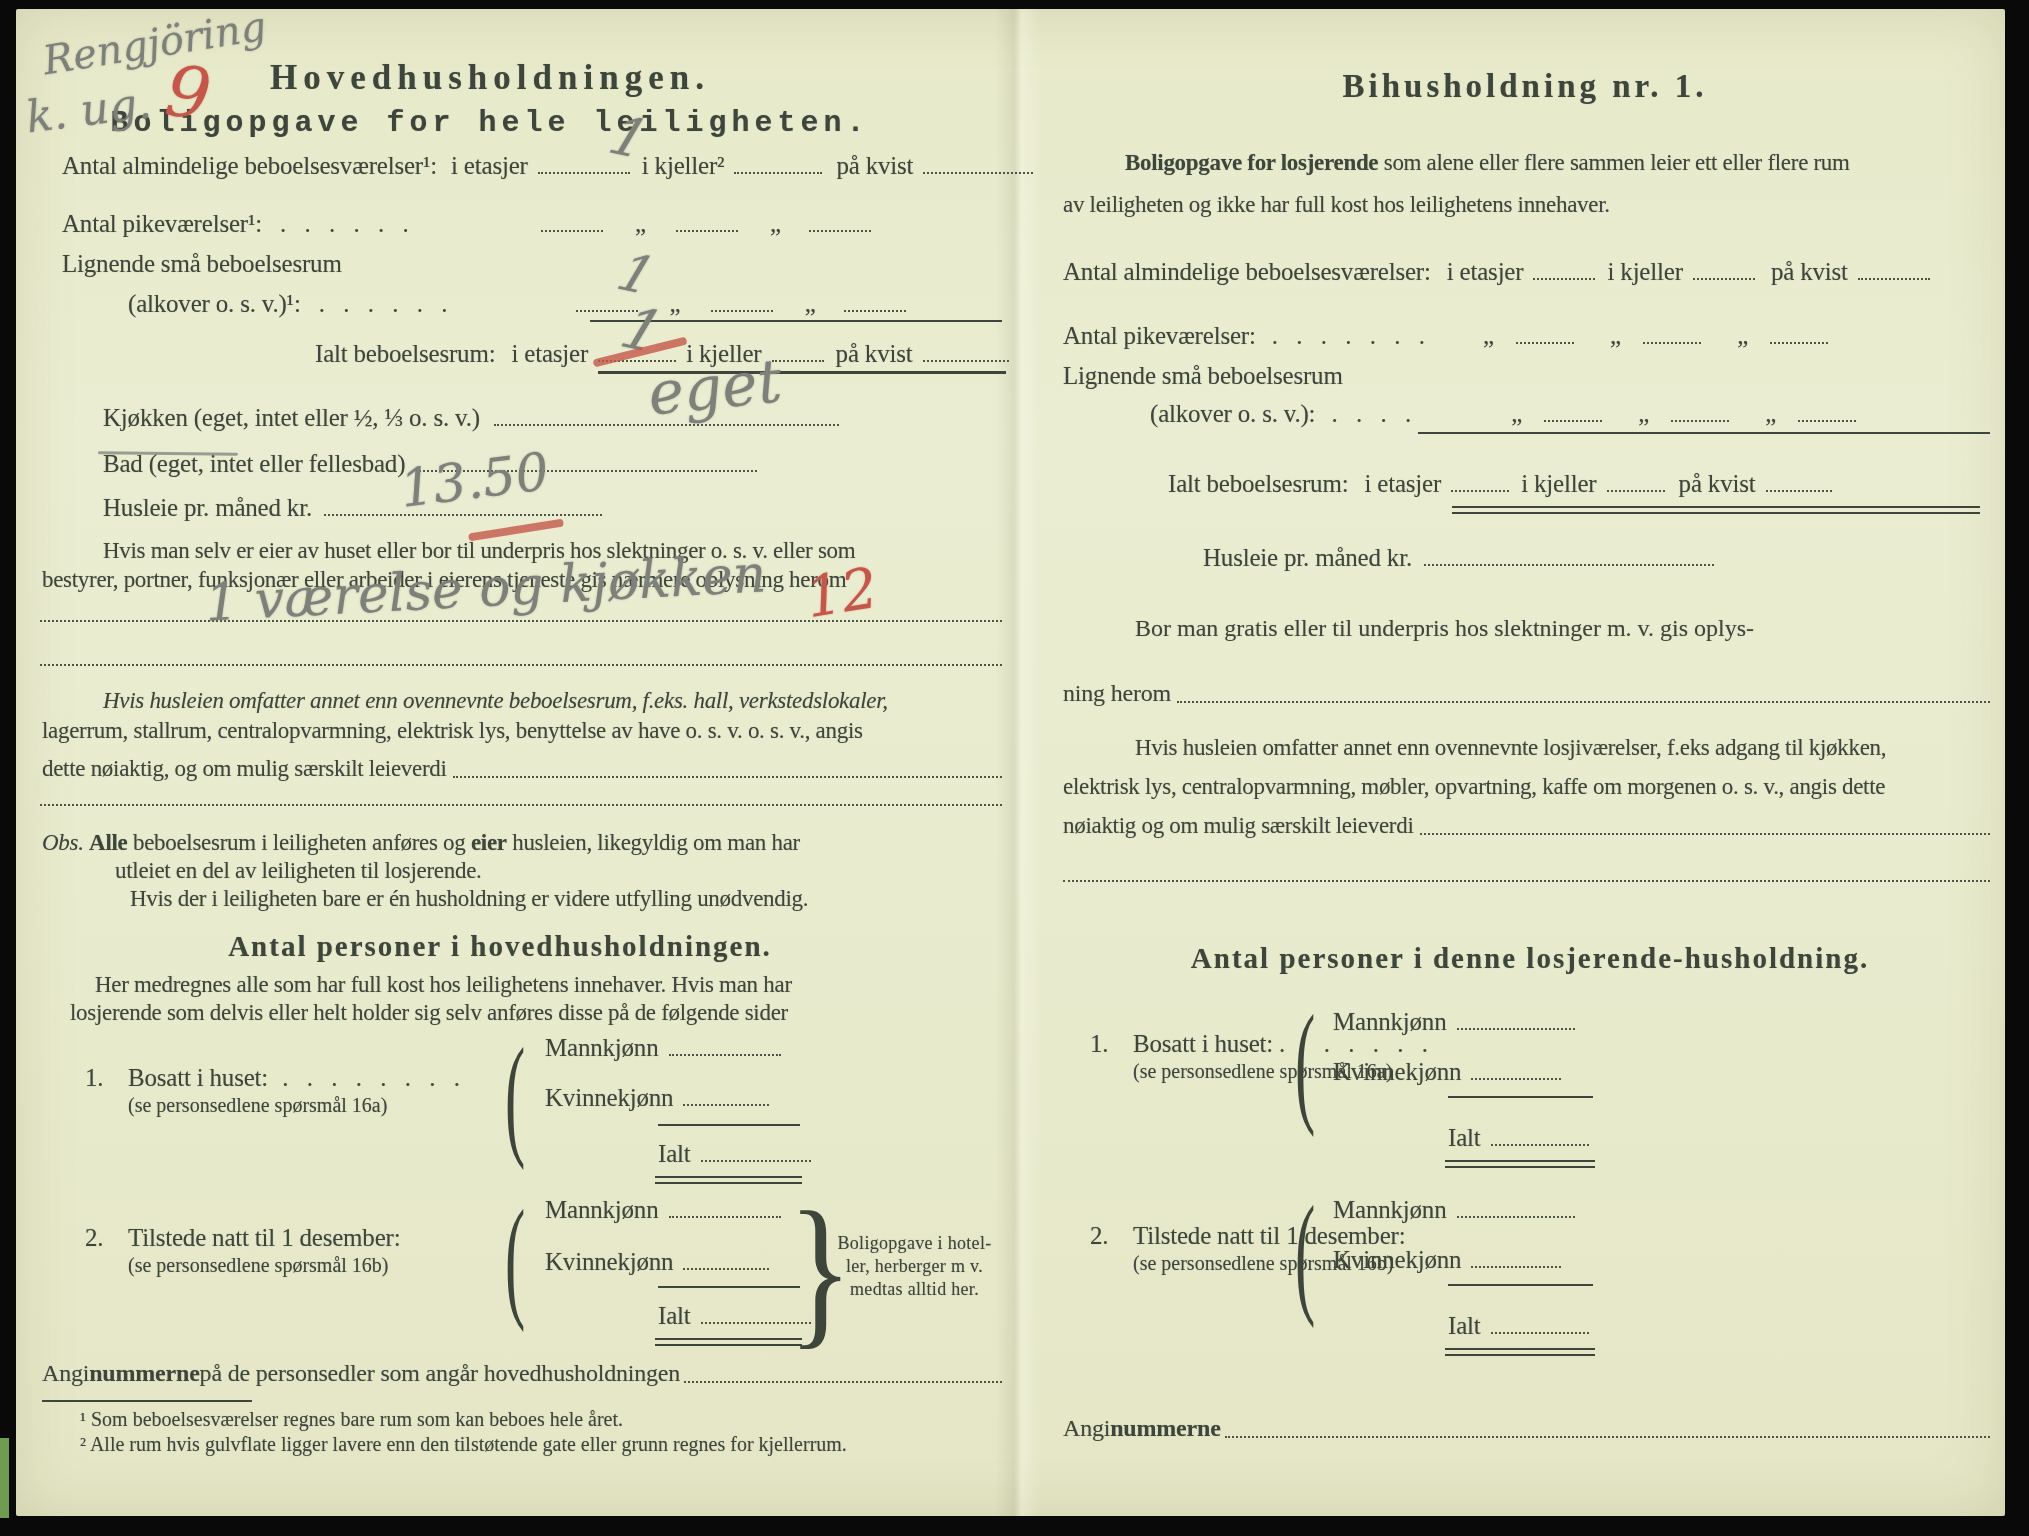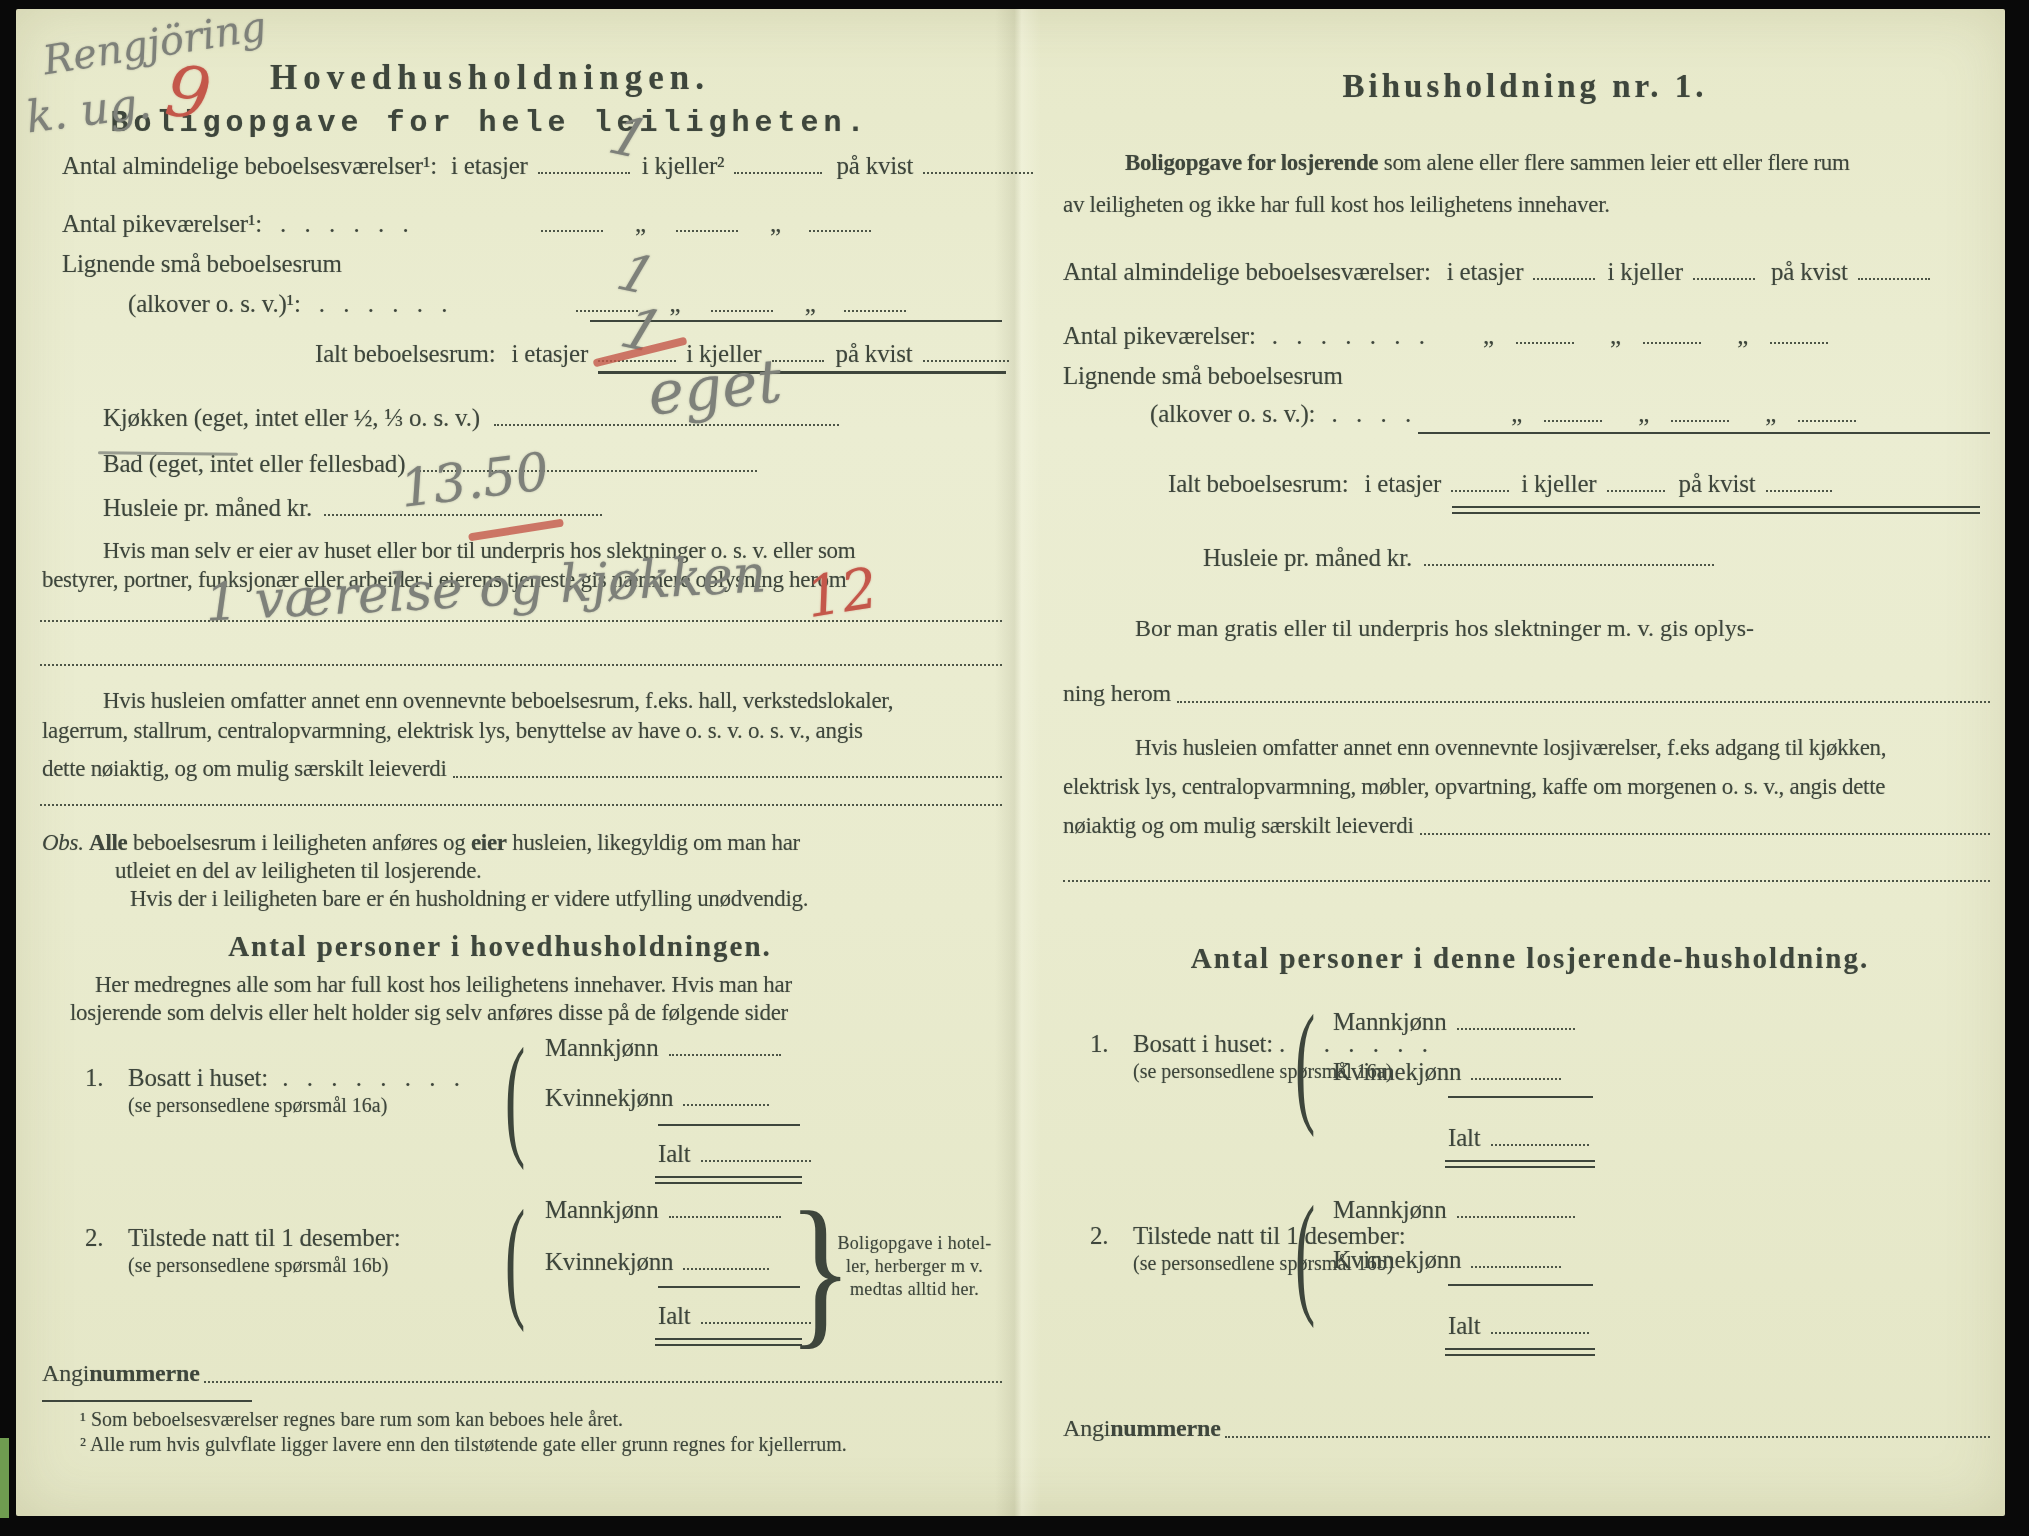--- a/index.html
+++ b/index.html
@@ -132,21 +132,21 @@
       <span>Husleie pr. måned kr.</span>
       <span class="slot" style="width:278px;margin-left:6px;"></span>
     </div>
 
     <div class="t para" style="left:103px;top:538px;">Hvis man selv er eier av huset eller bor til underpris hos slektninger o. s. v. eller som</div>
     <div class="t para" style="left:42px;top:567px;">bestyrer, portner, funksjonær eller arbeider i eierens tjeneste gis nærmere oplysning herom</div>
 
     <div class="hr-dot" style="left:40px;top:620px;width:962px;"></div>
     <div class="hr-dot" style="left:40px;top:664px;width:962px;"></div>
 
-    <div class="t para" style="left:103px;top:688px;">Hvis husleien omfatter annet enn ovennevnte beboelsesrum, f.eks. hall, verkstedslokaler,</div>
+    <div class="t para" style="left:103px;top:688px;font-style:italic;">Hvis husleien omfatter annet enn ovennevnte beboelsesrum, f.eks. hall, verkstedslokaler,</div>
     <div class="t para" style="left:42px;top:718px;">lagerrum, stallrum, centralopvarmning, elektrisk lys, benyttelse av have o. s. v. o. s. v., angis</div>
     <div class="t para flexrow" style="left:42px;top:756px;width:960px;">
       <span>dette nøiaktig, og om mulig særskilt leieverdi</span>
       <span class="slot fill" style="margin-left:6px;"></span>
     </div>
 
     <div class="hr-dot" style="left:40px;top:804px;width:962px;"></div>
 
     <div class="t para" style="left:42px;top:830px;">
       <span class="ital">Obs.</span>
@@ -207,20 +207,21 @@
     <div class="brace" style="left:788px;top:1186px;">}</div>
     <div class="bnote" style="left:822px;top:1232px;">
       <div>Boligopgave i hotel-</div>
       <div>ler, herberger m v.</div>
       <div>medtas alltid her.</div>
     </div>
 
     <div class="row flexrow" style="left:42px;top:1360px;width:960px;font-size:24px;">
       <span>Angi </span>
       <span class="bold">nummerne</span>
+      <span> på de personsedler som angår hovedhusholdningen</span>
       <span class="slot fill" style="margin-left:4px;"></span>
     </div>
 
     <div class="fn-rule" style="left:42px;top:1400px;width:210px;"></div>
     <div class="t small" style="left:80px;top:1408px;">¹  Som beboelsesværelser regnes bare rum som kan beboes hele året.</div>
     <div class="t small" style="left:80px;top:1433px;">²  Alle rum hvis gulvflate ligger lavere enn den tilstøtende gate eller grunn regnes for kjellerrum.</div>
   </div>
 
   <div>
 

